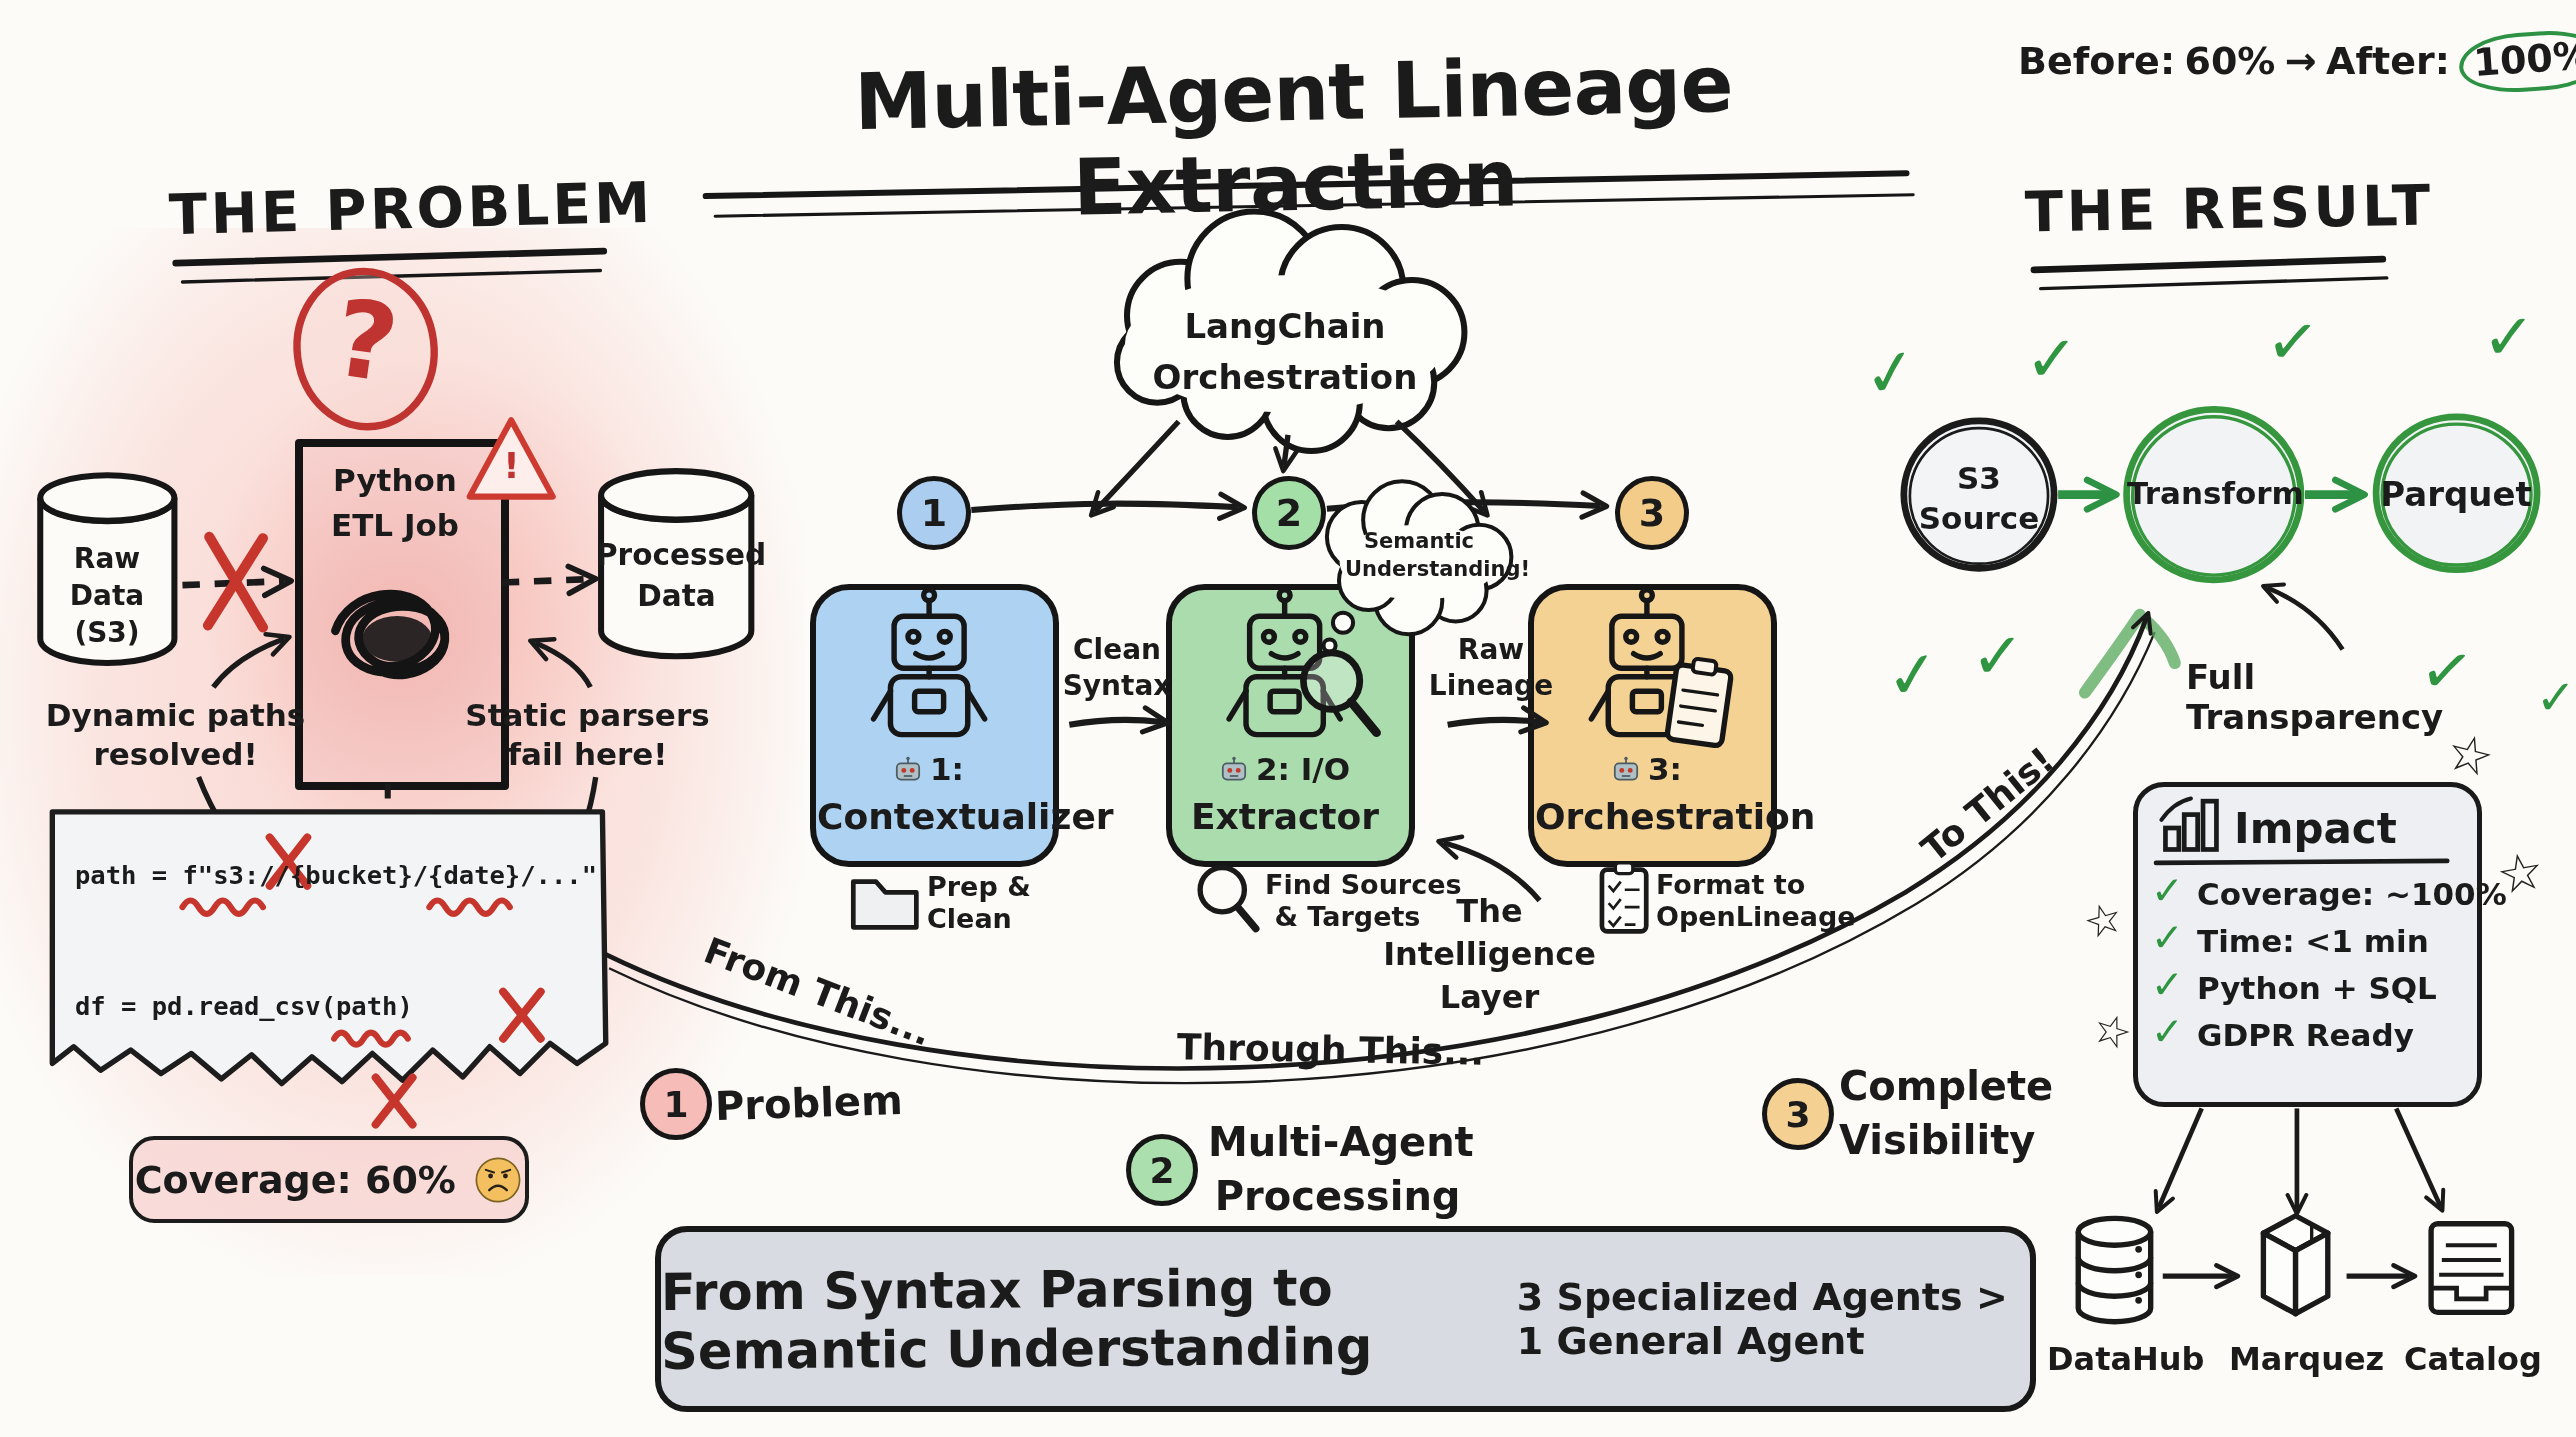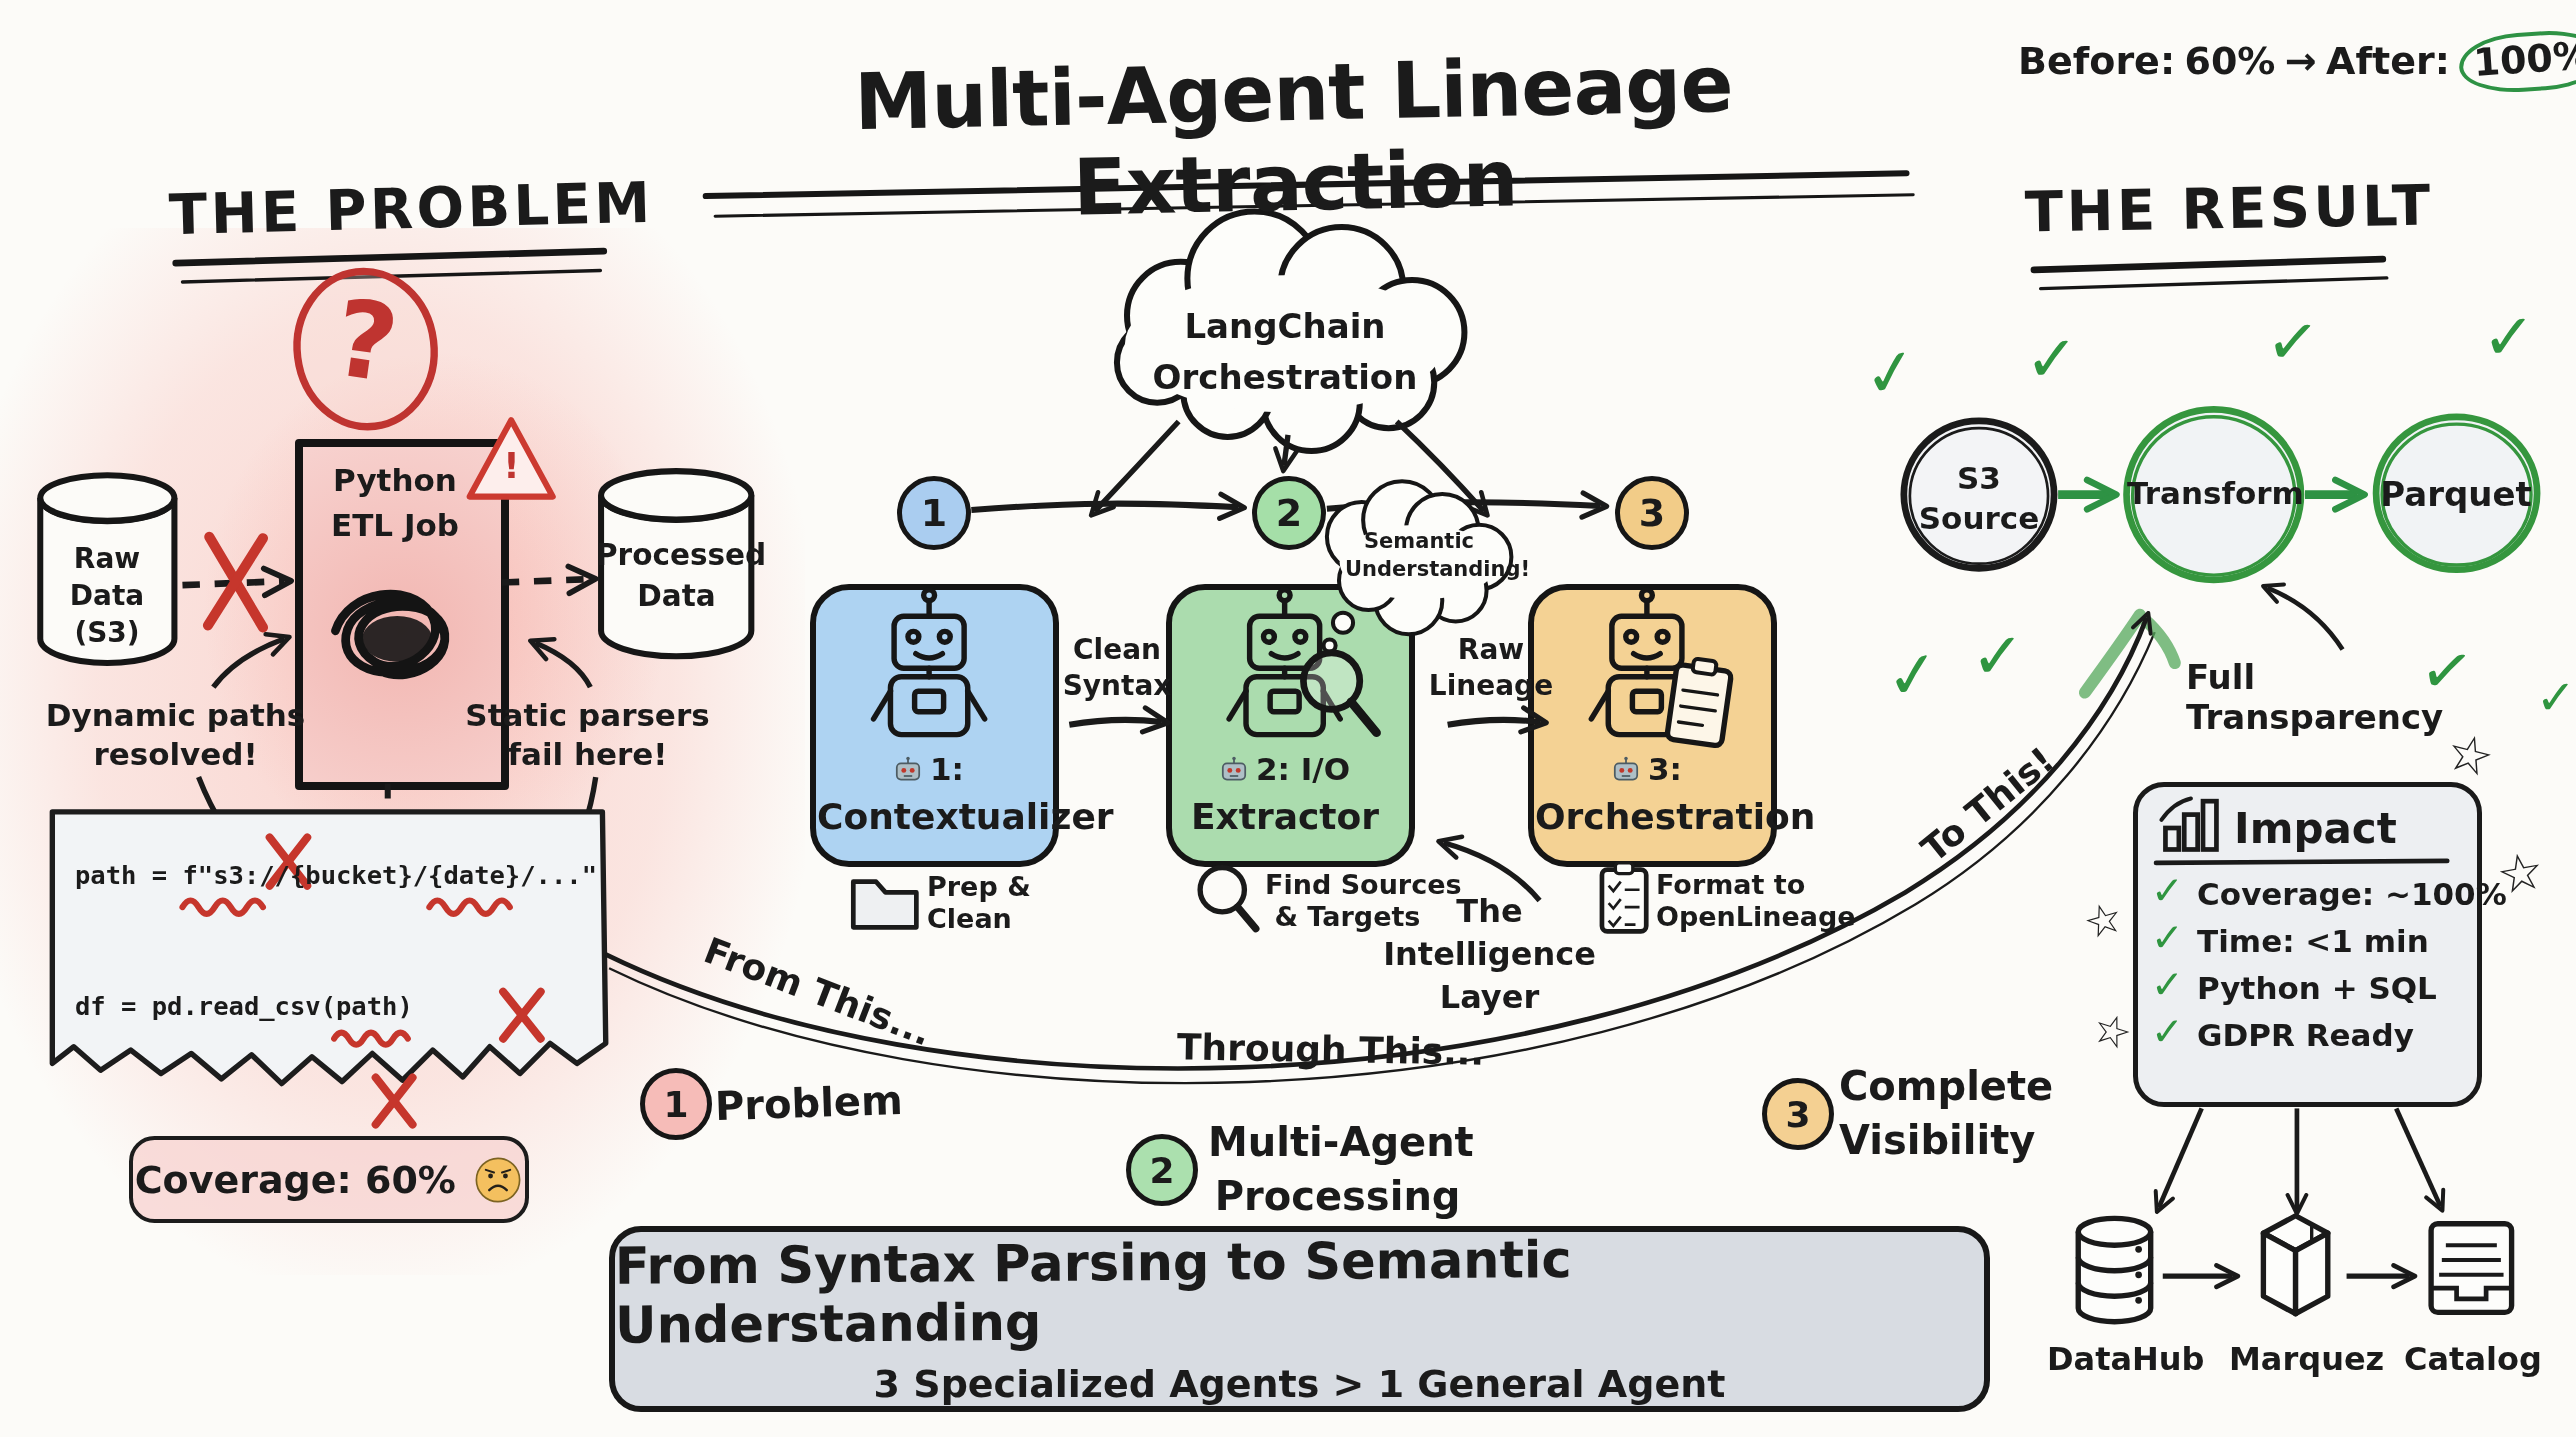--- a/index.html
+++ b/index.html
@@ -21,21 +21,21 @@
   .badge{width:62px;height:62px;border:5.4px solid #161616;border-radius:50%;
          display:flex;align-items:center;justify-content:center;font-size:36px;font-weight:700;}
   .agent-l1{display:flex;align-items:center;justify-content:center;gap:8px;font-size:31px;font-weight:700;}
   .agent-l2{font-size:36px;font-weight:700;}
   .mono{font-family:"DejaVu Sans Mono",monospace;font-size:25.5px;font-weight:600;white-space:pre;}
   .chk{color:#2f9540;font-size:64px;font-weight:700;line-height:1;}
   .star{font-size:52px;color:#222;line-height:1;}
   .circled{display:inline-block;border:4.7px solid #2e9244;border-radius:48% 52% 50% 50% / 62% 58% 60% 56%;
            padding:1.3px 10.7px 5.4px 10.7px;transform:rotate(-4deg);}
   .banner{background:#d8dce2;border:6px solid #181818;border-radius:32px;
-          display:flex;flex-direction:column;align-items:center;justify-content:center;gap:12px;}
+          display:flex;flex-direction:row;align-items:center;justify-content:center;gap:12px;margin-left:46px;}
   .impactbox{background:#edeff2;border:5.4px solid #1a1a1a;border-radius:31px;}
   .covbox{background:rgba(248,213,210,0.8);border:4.7px solid #1c1c1c;border-radius:25.5px;
           display:flex;align-items:center;justify-content:center;gap:17.4px;}
   .irow{display:flex;align-items:flex-start;gap:13.4px;}
   .irow .ichk{color:#2f9540;font-size:39px;font-weight:700;line-height:0.9;}
   .irow .ilbl{font-size:31px;font-weight:700;padding-top:2.7px;}
   .red{color:#bf3430;}
 </style>
 </head>
 <body>

